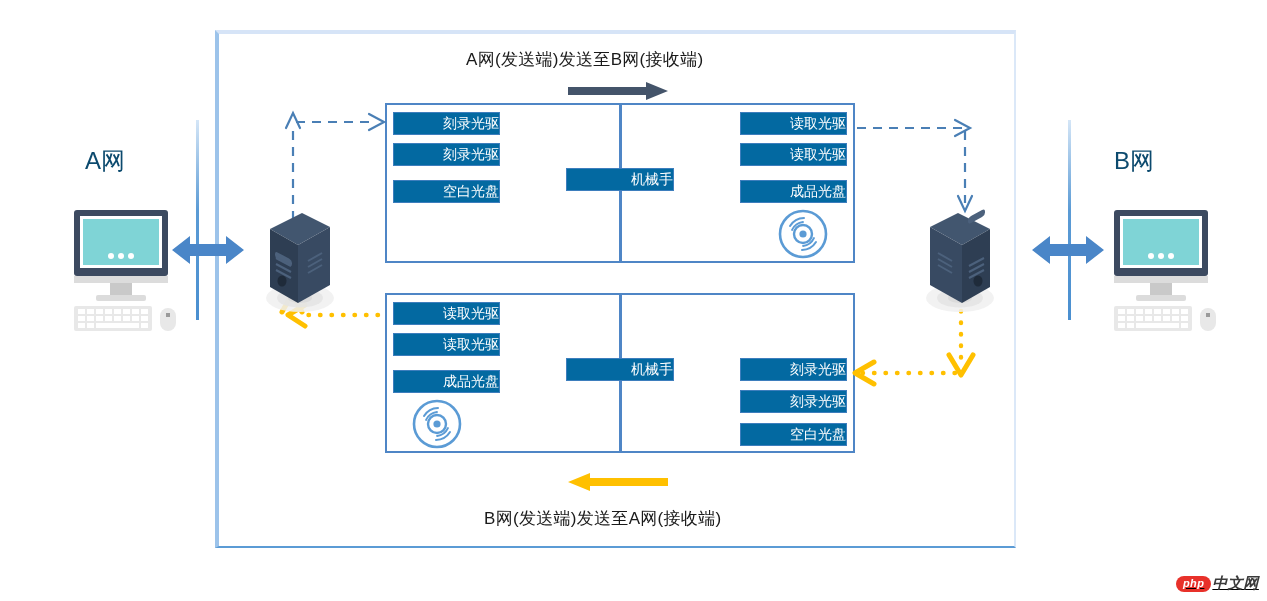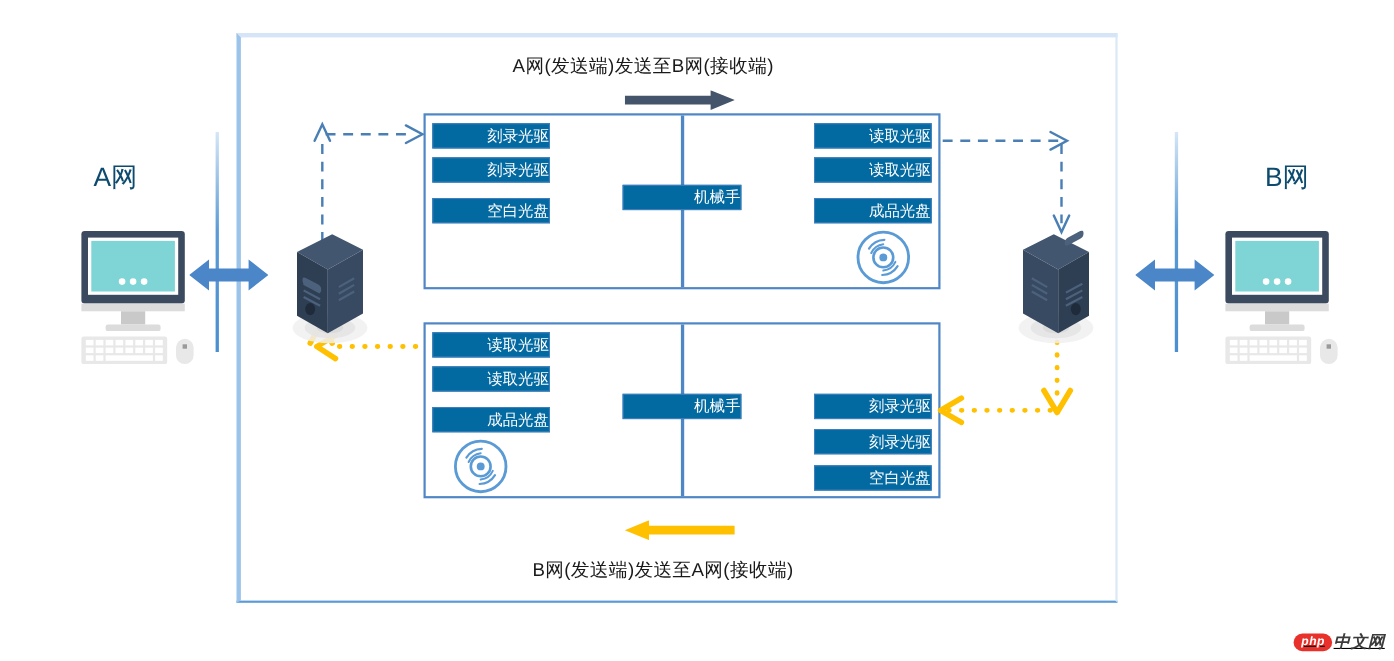--- a/index.html
+++ b/index.html
@@ -119,21 +119,21 @@
   }
 
   
   .net-label {
     position: absolute;
     font-size: 24px;
     color: #0c4a6e;
     white-space: nowrap;
   }
   #label-a-net { left: 85px; top: 145px; }
-  #label-b-net { left: 1150px; top: 145px; }
+  #label-b-net { left: 1114px; top: 145px; }
 
   
   #watermark {
     position: absolute;
     left: 1176px; top: 574px;
     display: flex;
     align-items: center;
     gap: 1px;
     text-decoration: underline;
   }

